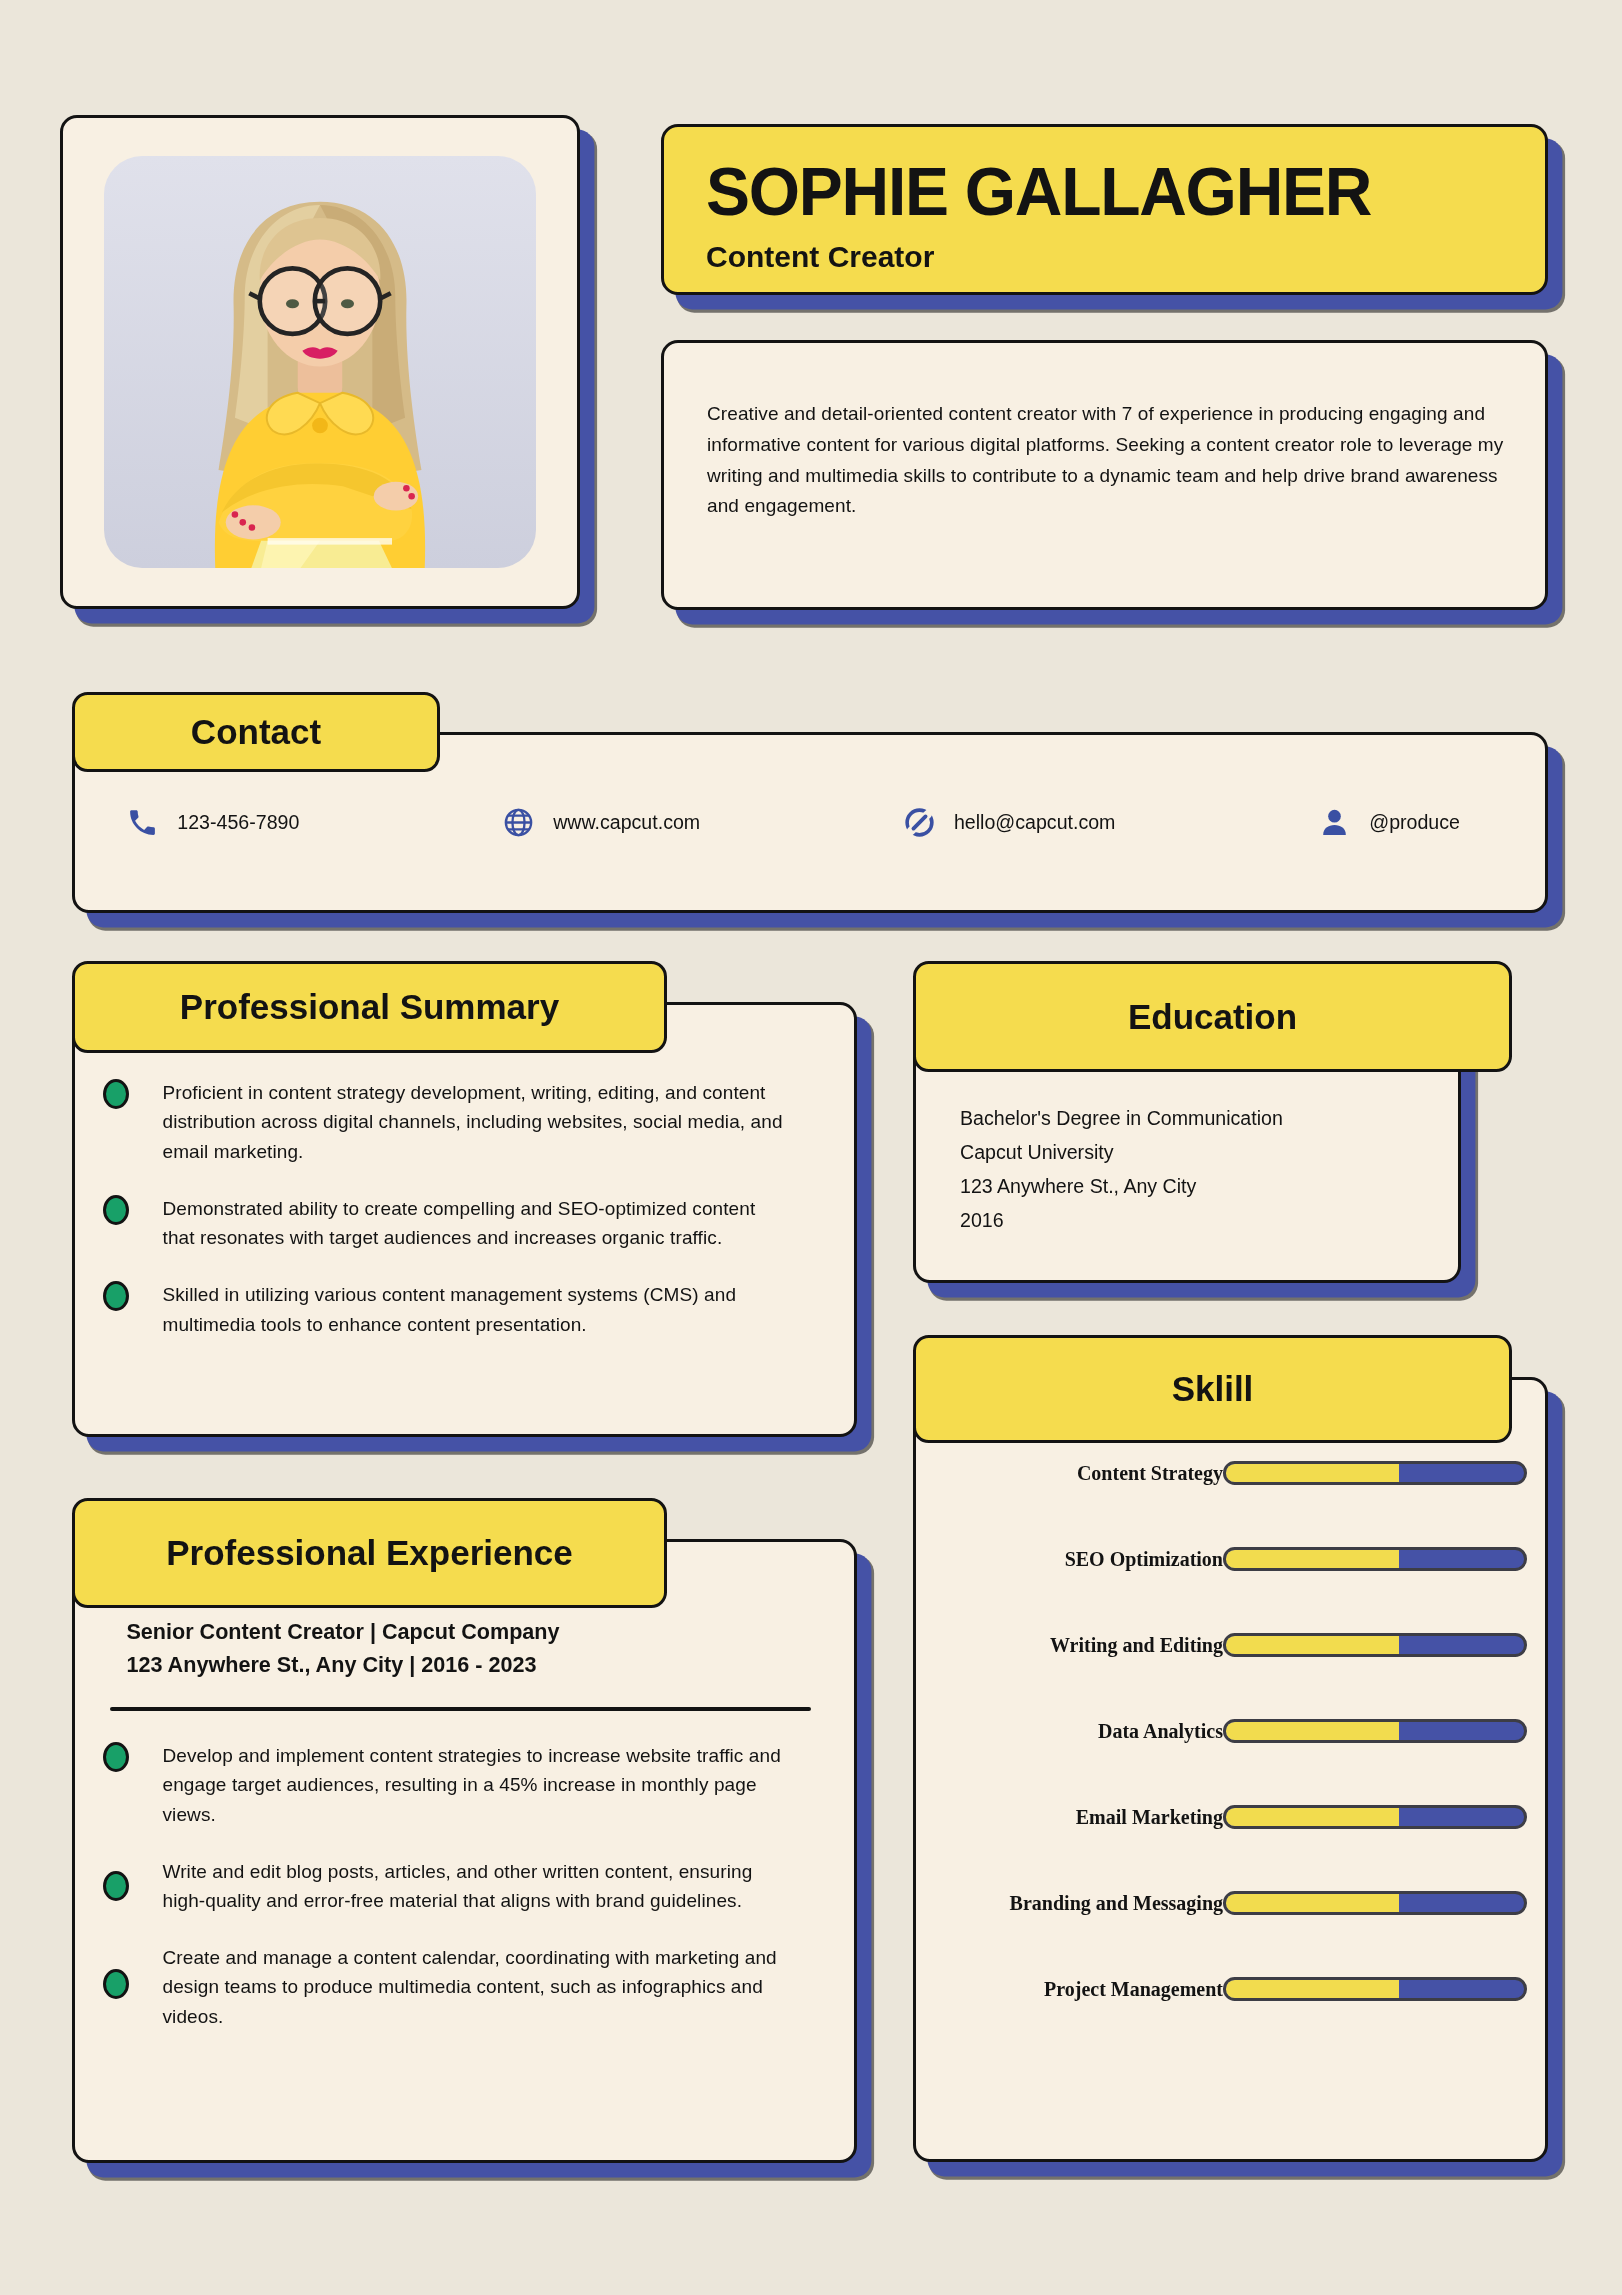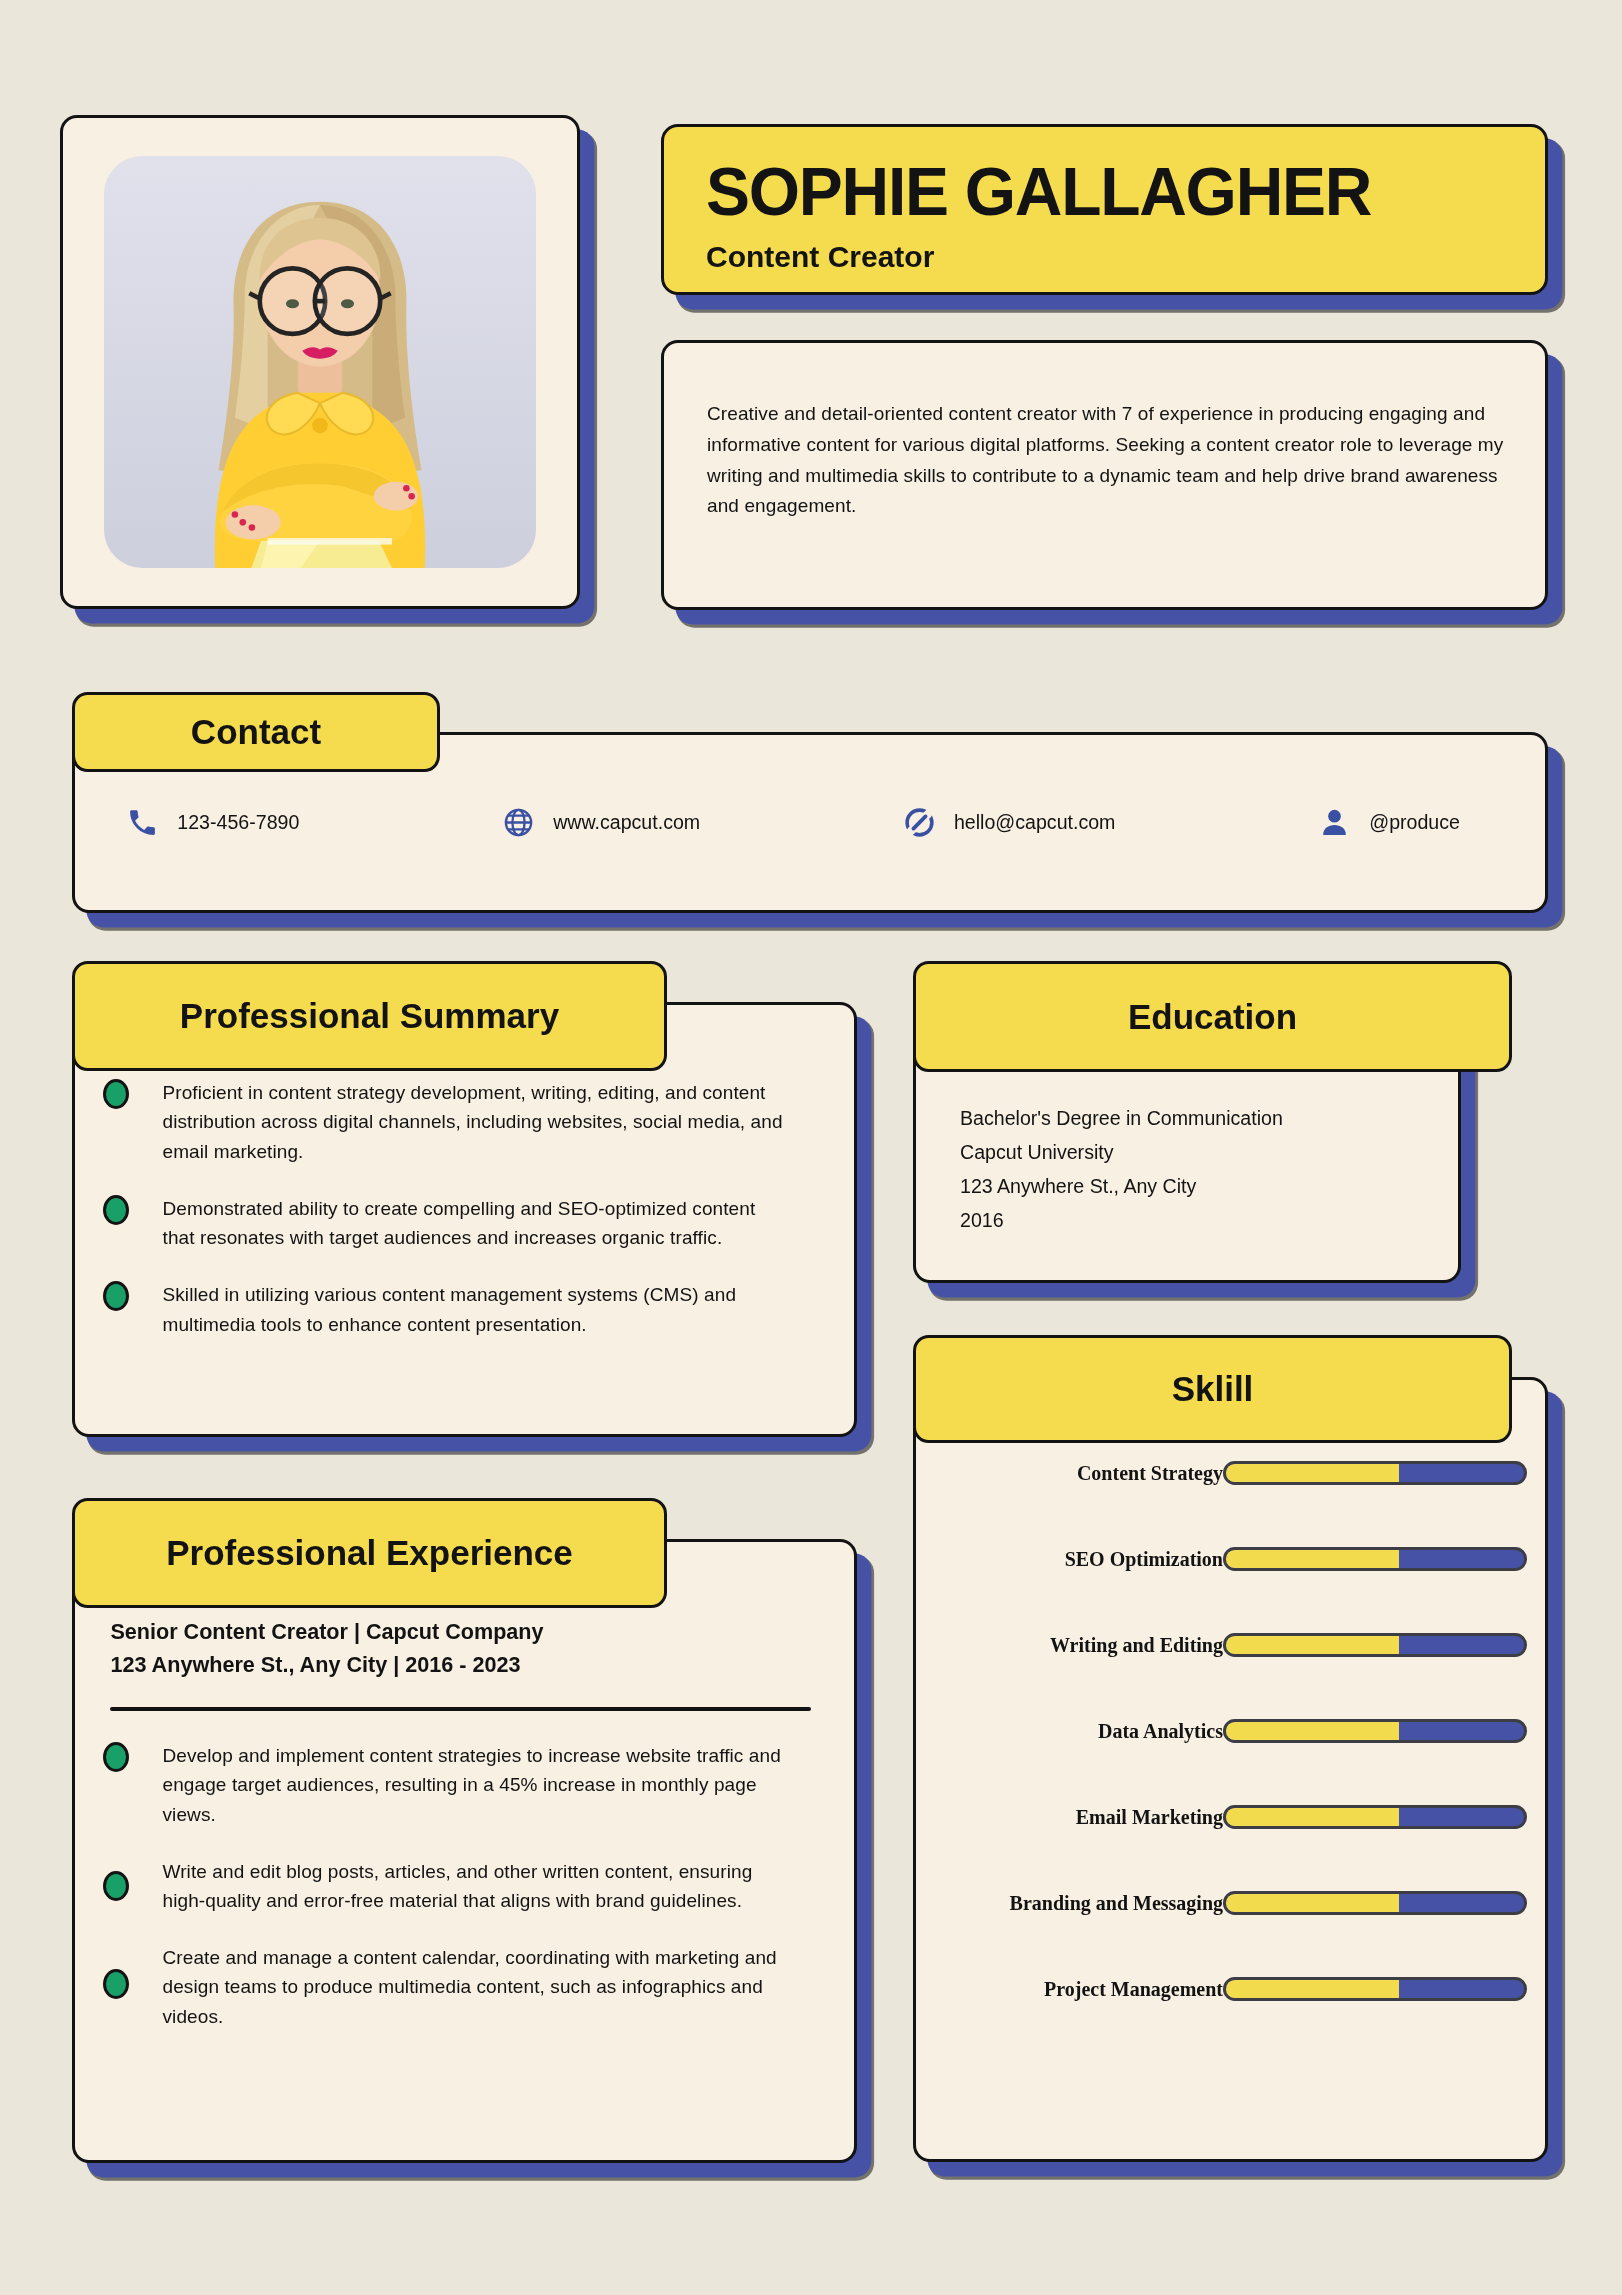--- a/index.html
+++ b/index.html
@@ -40,39 +40,39 @@
   #about-card{left:661px; top:340px; width:887px; height:270px; padding:56px 28px 0 43px;}
   #about-text{font-size:19px; line-height:1.62; letter-spacing:0.1px;}
   
   #contact-tab{left:72px; top:692px; width:368px; height:80px;}
   #contact-card{left:72px; top:732px; width:1476px; height:181px;
     display:flex; align-items:center; justify-content:space-between; padding:0 85px 0 51px;}
   .contact-item{display:flex; align-items:center; gap:18.3px;}
   .contact-item svg{width:33px; height:33px; flex-shrink:0;}
   .contact-value{font-size:19.6px;}
   
-  #summary-tab{left:72px; top:961px; width:595px; height:110px;}
+  #summary-tab{left:72px; top:961px; width:595px; height:92px;}
   #summary-card{left:72px; top:1002px; width:785px; height:435px; padding:73px 41px 0 27.5px;}
   #education-tab{left:913px; top:961px; width:599px; height:111px;}
   #education-card{left:913px; top:1002px; width:548px; height:281px; padding:96px 26px 0 44px;}
   #education-card .edu-line{font-size:19.6px; line-height:1.74;}
   #experience-tab{left:72px; top:1498px; width:595px; height:110px;}
   #experience-card{left:72px; top:1539px; width:785px; height:624px; padding:73px 38px 0 27.5px;}
   #skills-tab{left:913px; top:1335px; width:599px; height:108px;}
   #skills-card{left:913px; top:1377px; width:635px; height:785px; padding:50px 0 0 0;}
   
   .bullet-row{display:flex; gap:34px; margin-bottom:27.5px;}
   .dot{width:26px; height:30px; border-radius:50%; background:var(--green);
     border:3.9px solid var(--ink); flex-shrink:0;}
   .bullet-text{font-size:19px; line-height:1.55; letter-spacing:0.1px; max-width:628px;}
   .a-top{align-items:flex-start;} .a-top .dot{margin-top:1.3px;}
   .a-mid{align-items:center;}
   .a-bot{align-items:center;} .a-bot .dot{margin-bottom:6.5px;}
   
-  .job-line{font-size:21.6px; font-weight:bold; line-height:1.55; padding-left:7.9px;}
+  .job-line{font-size:21.6px; font-weight:bold; line-height:1.55; padding-left:7.9px;margin-left:16px;}
   .divider{height:3.9px; background:var(--ink); margin:25px 5.2px 30px 7.9px; border-radius:2px;}
   
   .skill-row{display:flex; align-items:center; justify-content:flex-end;
     height:86px; padding:0 18px 0 44px;font-family:Liberation Serif, serif;}
   .skill-label{font-size:20px; font-weight:bold;}
   .bar{width:304px; height:23.6px; border:3.3px solid var(--barborder); border-radius:11.8px;
     background:var(--blue); overflow:hidden; flex-shrink:0;}
   .bar-fill{height:100%; background:#F2DC4E;}
 </style>
 </head>

